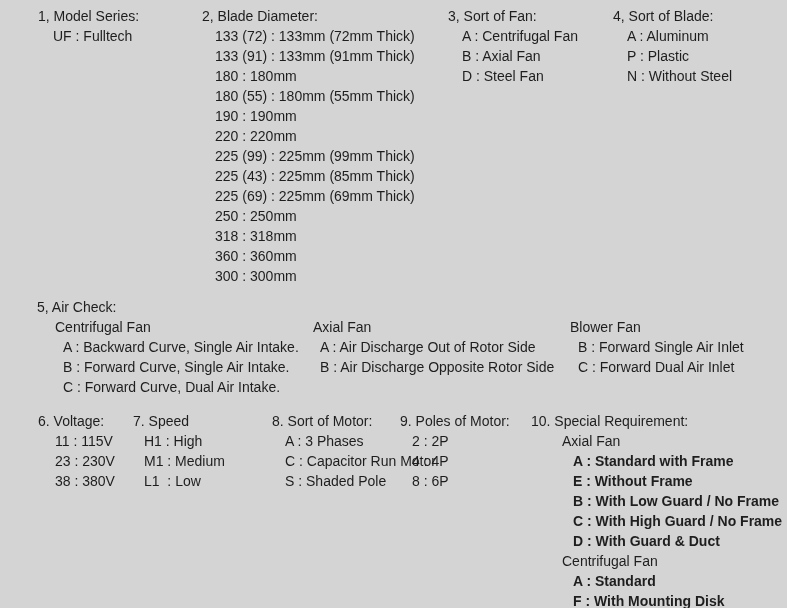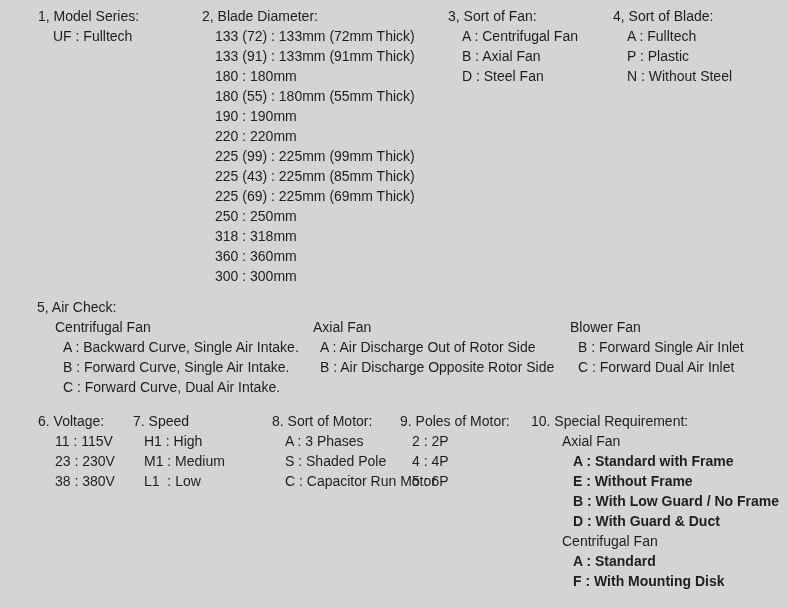--- a/index.html
+++ b/index.html
@@ -60,21 +60,21 @@
 
 <div class="sec" id="sec3">
   <div class="t">3, Sort of Fan:</div>
   <div class="it">A : Centrifugal Fan</div>
   <div class="it">B : Axial Fan</div>
   <div class="it">D : Steel Fan</div>
 </div>
 
 <div class="sec" id="sec4">
   <div class="t">4, Sort of Blade:</div>
-  <div class="it">A : Fulltech</div>
+  <div class="it">A : Aluminum</div>
   <div class="it">P : Plastic</div>
   <div class="it">N : Without Steel</div>
 </div>
 
 <div class="sec t" id="sec5t">5, Air Check:</div>
 
 <div class="sec" id="sec5g1">
   <div>Centrifugal Fan</div>
   <div class="it">A : Backward Curve, Single Air Intake.</div>
   <div class="it">B : Forward Curve, Single Air Intake.</div>
@@ -103,34 +103,35 @@
 <div class="sec" id="sec7">
   <div class="t">7. Speed</div>
   <div class="it">H1 : High</div>
   <div class="it">M1 : Medium</div>
   <div class="it">L1 &nbsp;: Low</div>
 </div>
 
 <div class="sec" id="sec8">
   <div class="t">8. Sort of Motor:</div>
   <div class="it">A : 3 Phases</div>
+  <div class="it">C : Capacitor Run Motor</div>
   <div class="it">S : Shaded Pole</div>
-  <div class="it">C : Capacitor Run Motor</div>
 </div>
 
 <div class="sec" id="sec9">
   <div class="t">9. Poles of Motor:</div>
   <div class="it">2 : 2P</div>
   <div class="it">4 : 4P</div>
-  <div class="it">5 : 6P</div>
+  <div class="it">8 : 6P</div>
 </div>
 
 <div class="sec" id="sec10">
   <div class="t">10. Special Requirement:</div>
   <div class="grp">Axial Fan</div>
   <div class="it">A : Standard with Frame</div>
   <div class="it">E : Without Frame</div>
   <div class="it">B : With Low Guard / No Frame</div>
+  <div class="it">C : With High Guard / No Frame</div>
   <div class="it">D : With Guard &amp; Duct</div>
   <div class="grp">Centrifugal Fan</div>
   <div class="it">A : Standard</div>
   <div class="it">F : With Mounting Disk</div>
 </div>
 
 </body></html>

